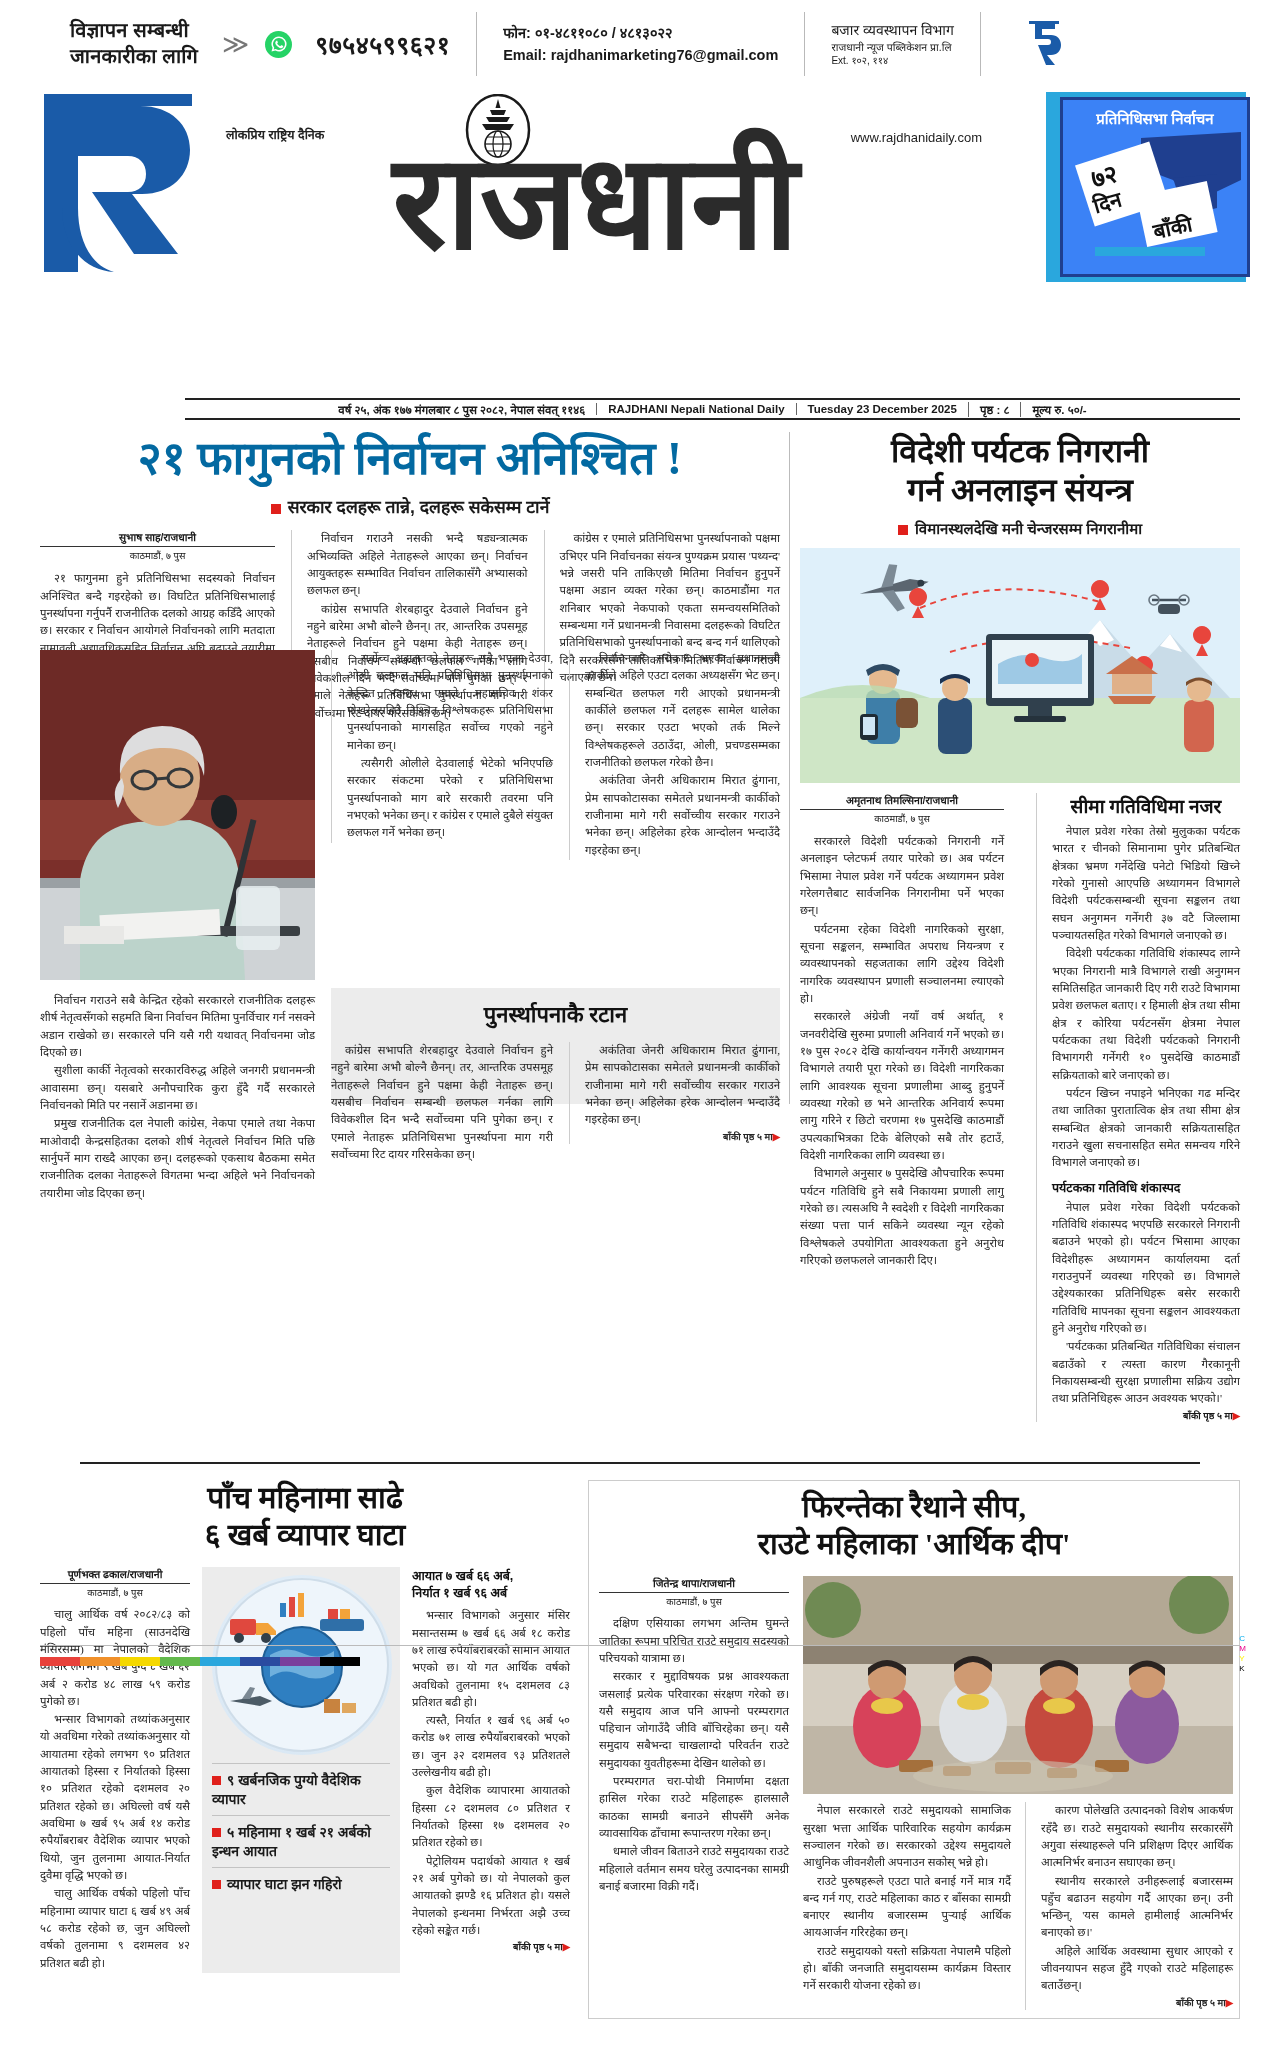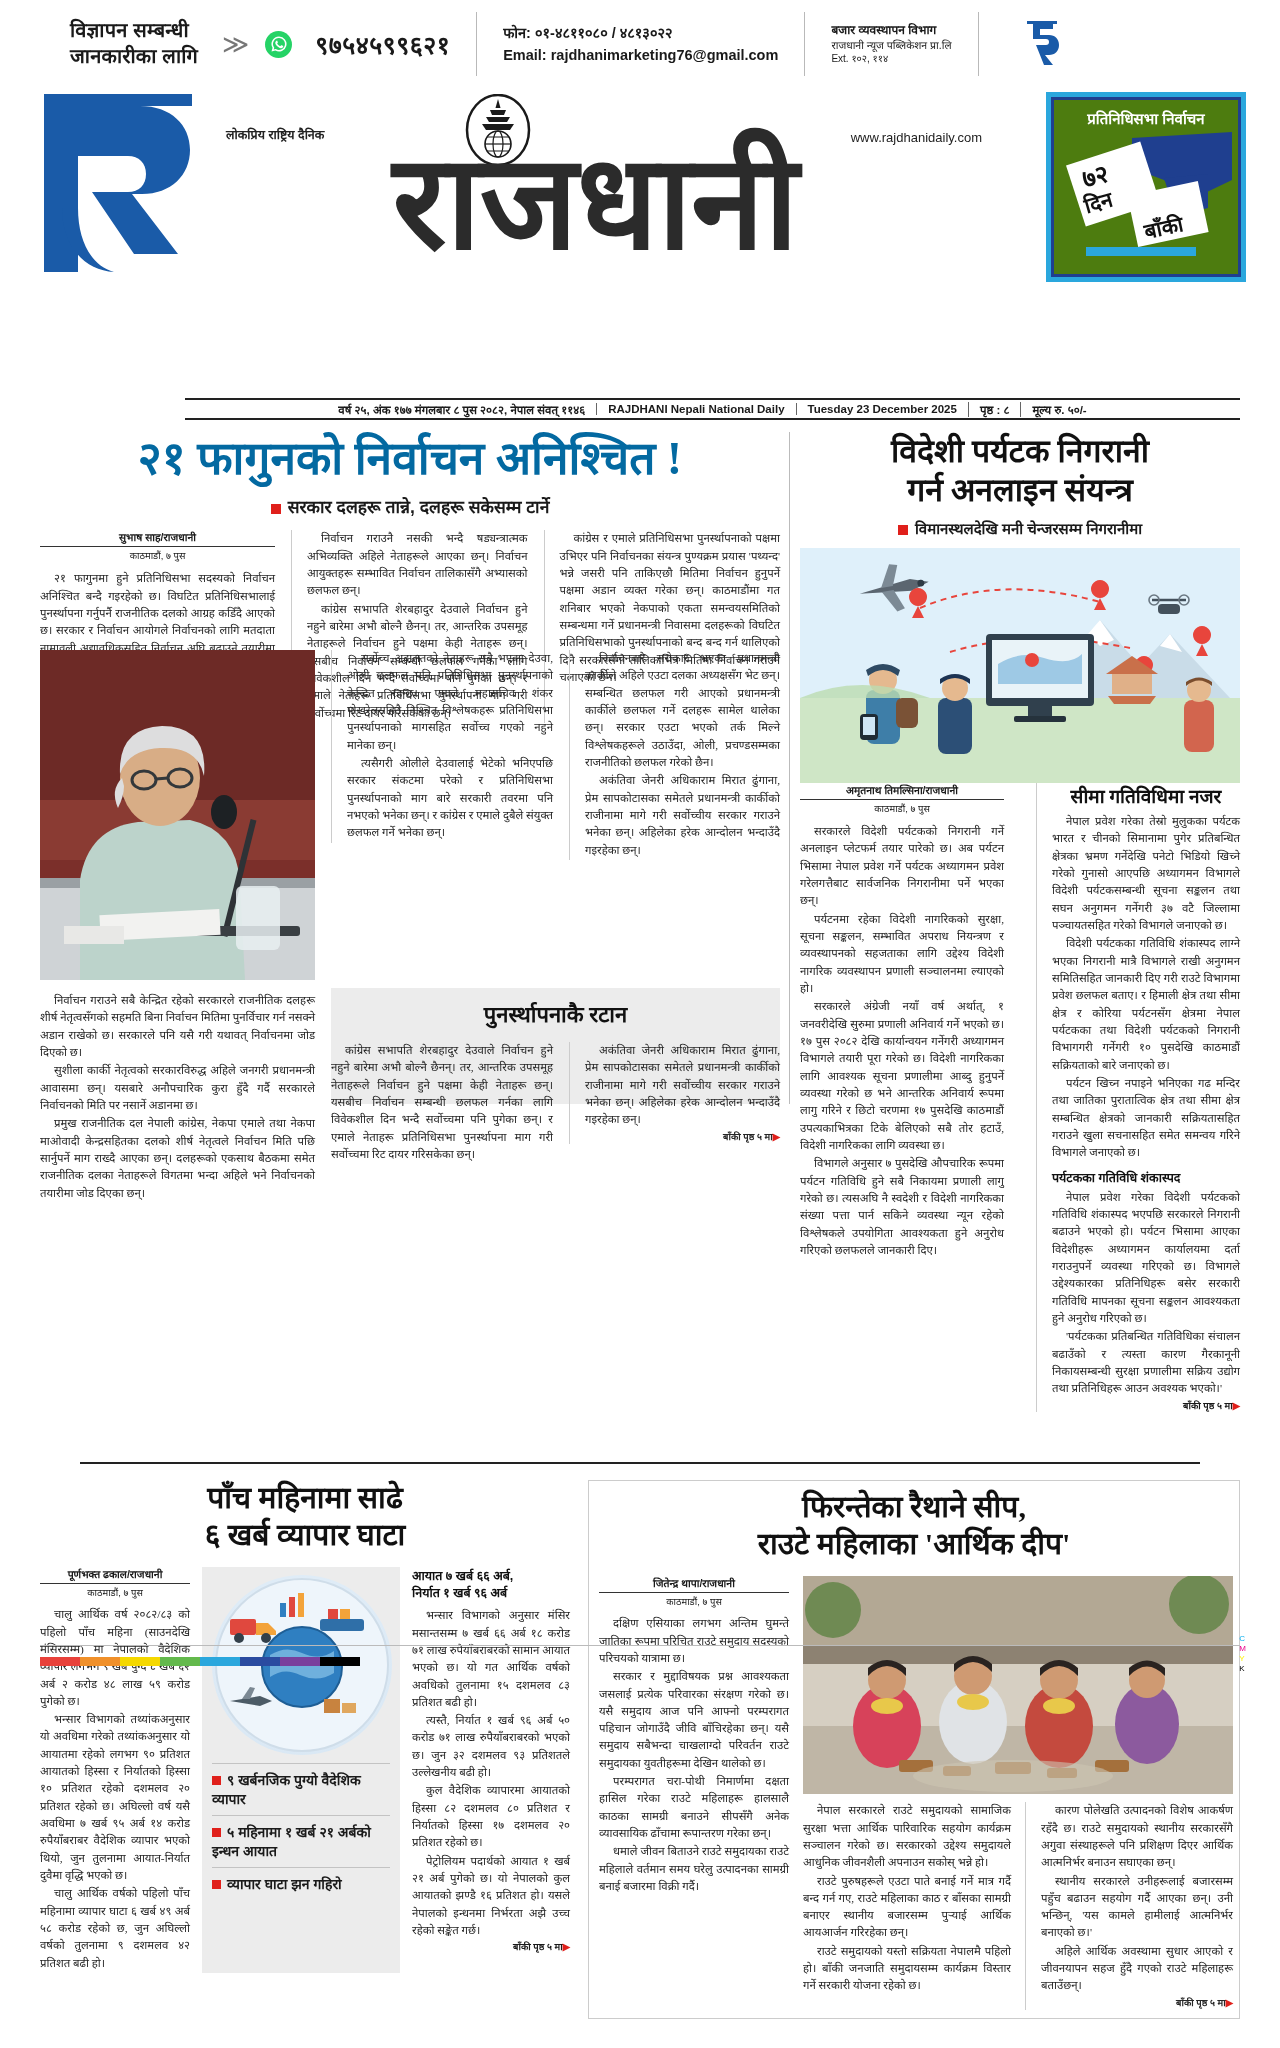--- a/index.html
+++ b/index.html
@@ -16,38 +16,38 @@
   .adbar { display:flex; align-items:center; height:82px; padding:6px 28px 0 70px; gap:10px; }
   .adbar-left { font-family:"Liberation Sans", sans-serif; font-weight:700; font-size:20px; line-height:1.28; letter-spacing:.2px; }
   .chev { color:#777; font-size:26px; letter-spacing:-6px; margin:0 12px 0 14px; font-weight:300;}
   .wa-wrap { display:flex; align-items:center; gap:23px; }
   .wa-circle { width:27px; height:27px; border-radius:50%; background:#25D366; display:flex; align-items:center; justify-content:center; }
   .wa-circle svg { width:18px; height:18px; fill:#fff; }
   .wa-num { font-family:"Liberation Sans", sans-serif; font-weight:700; font-size:25px; letter-spacing:.5px; }
   .vline { width:1px; background:#b9b9b9; align-self:stretch; margin:6px 16px; }
   .contact { font-family:"Liberation Sans", sans-serif; font-size:14.5px; font-weight:700; line-height:1.55; }
   .dept { font-family:"Liberation Sans", sans-serif; text-align:left; line-height:1.35; }
-  .dept .d1 { font-size:12px; font-weight:700; }
+  .dept .d1 { font-size:14px; font-weight:400; }
   .dept .d2 { font-size:10.5px; }
   .dept .d3 { font-size:10px; }
   .rlogo-small { margin-left:18px; }
 
   
   .masthead { position:relative; height:250px; }
   .mh-r { position:absolute; left:36px; top:6px; }
   .mh-center { position:absolute; left:200px; top:18px; width:790px; }
   .mh-tagline { position:absolute; left:14px; top:26px; font-family:"Liberation Sans", sans-serif; font-size:12.5px; font-weight:700; color:#222;margin-left:12px; }
   .mh-url { position:absolute; right:8px; top:30px; font-family:"Liberation Sans", sans-serif; font-size:13px; color:#222; }
   .mh-emblem { position:absolute; left:265px; top:-6px; }
   .mh-title { position:absolute; left:0; top:38px; width:790px; text-align:center;
               font-family:"Liberation Serif", serif; font-weight:700; font-size:132px;
               color:#2b2b2b; letter-spacing:-1px; line-height:1; }
   .mh-elect { position:absolute; right:34px; top:10px; width:200px; height:190px;
               background:#2aa7dd; padding:5px; }
-  .elect-inner { position:relative; width:100%; height:100%; background:#4d7c0f; border:3px solid #1f3f8f; overflow:hidden; }
+  .elect-inner { position:relative; width:100%; height:100%; background:#3b82f6; border:3px solid #1f3f8f; overflow:hidden;margin-left:9px; }
   .elect-title { position:absolute; top:8px; left:0; right:0; text-align:center;
                  font-family:"Liberation Sans", sans-serif; font-weight:700; font-size:15px; color:#fff; }
   .ballot { position:absolute; background:#fff; }
   .b1 { left:20px; top:52px; width:78px; height:64px; transform:rotate(-18deg); }
   .b2 { left:78px; top:88px; width:72px; height:52px; transform:rotate(-12deg); }
   .elect-num { position:absolute; left:28px; top:58px; transform:rotate(-16deg);
                font-family:"Liberation Sans", sans-serif; font-weight:700; font-size:25px; color:#111; }
   .elect-din { position:absolute; left:30px; top:88px; transform:rotate(-16deg);
                font-family:"Liberation Sans", sans-serif; font-weight:700; font-size:21px; color:#111; }
   .elect-baki { position:absolute; left:90px; top:113px; transform:rotate(-12deg);
@@ -363,21 +363,21 @@
           <g transform="translate(376,130)">
             <rect x="8" y="22" width="30" height="52" rx="8" fill="#d2654e"></rect>
             <circle cx="23" cy="12" r="12" fill="#e5b98f"></circle>
             <path d="M10 8 q13 -11 26 0 l0 -4 q-13 -9 -26 0 Z" fill="#7b4e2e"></path>
           </g>
 
           <path d="M0 150 q60 -26 130 0 Z" fill="#bcdcb0" opacity=".8"></path>
         </svg>
       </div>
 
-      <div style="display:grid;grid-template-columns:1fr 1fr;gap:0 32px;">
+      <div style="display:grid;grid-template-columns:1fr 1fr;gap:0 32px;margin-top:10px;">
         <div>
           <div class="byline">अमृतनाथ तिमल्सिना/राजधानी</div>
           <div class="byplace">काठमाडौं, ७ पुस</div>
           <div class="body-col" style="margin-top:8px;">
             <p>सरकारले विदेशी पर्यटकको निगरानी गर्ने अनलाइन प्लेटफर्म तयार पारेको छ। अब पर्यटन भिसामा नेपाल प्रवेश गर्ने पर्यटक अध्यागमन प्रवेश गरेलगत्तैबाट सार्वजनिक निगरानीमा पर्ने भएका छन्।</p>
             <p>पर्यटनमा रहेका विदेशी नागरिकको सुरक्षा, सूचना सङ्कलन, सम्भावित अपराध नियन्त्रण र व्यवस्थापनको सहजताका लागि उद्देश्य विदेशी नागरिक व्यवस्थापन प्रणाली सञ्चालनमा ल्याएको हो।</p>
             <p>सरकारले अंग्रेजी नयाँ वर्ष अर्थात्, १ जनवरीदेखि सुरुमा प्रणाली अनिवार्य गर्ने भएको छ। १७ पुस २०८२ देखि कार्यान्वयन गर्नेगरी अध्यागमन विभागले तयारी पूरा गरेको छ। विदेशी नागरिकका लागि आवश्यक सूचना प्रणालीमा आब्दु हुनुपर्ने व्यवस्था गरेको छ भने आन्तरिक अनिवार्य रूपमा लागु गरिने र छिटो चरणमा १७ पुसदेखि काठमाडौं उपत्यकाभित्रका टिके बेलिएको सबै तोर हटाउँ, विदेशी नागरिकका लागि व्यवस्था छ।</p>
             <p>विभागले अनुसार ७ पुसदेखि औपचारिक रूपमा पर्यटन गतिविधि हुने सबै निकायमा प्रणाली लागु गरेको छ। त्यसअघि नै स्वदेशी र विदेशी नागरिकका संख्या पत्ता पार्न सकिने व्यवस्था न्यून रहेको विश्लेषकले उपयोगिता आवश्यकता हुने अनुरोध गरिएको छलफलले जानकारी दिए।</p>
           </div>
         </div>

